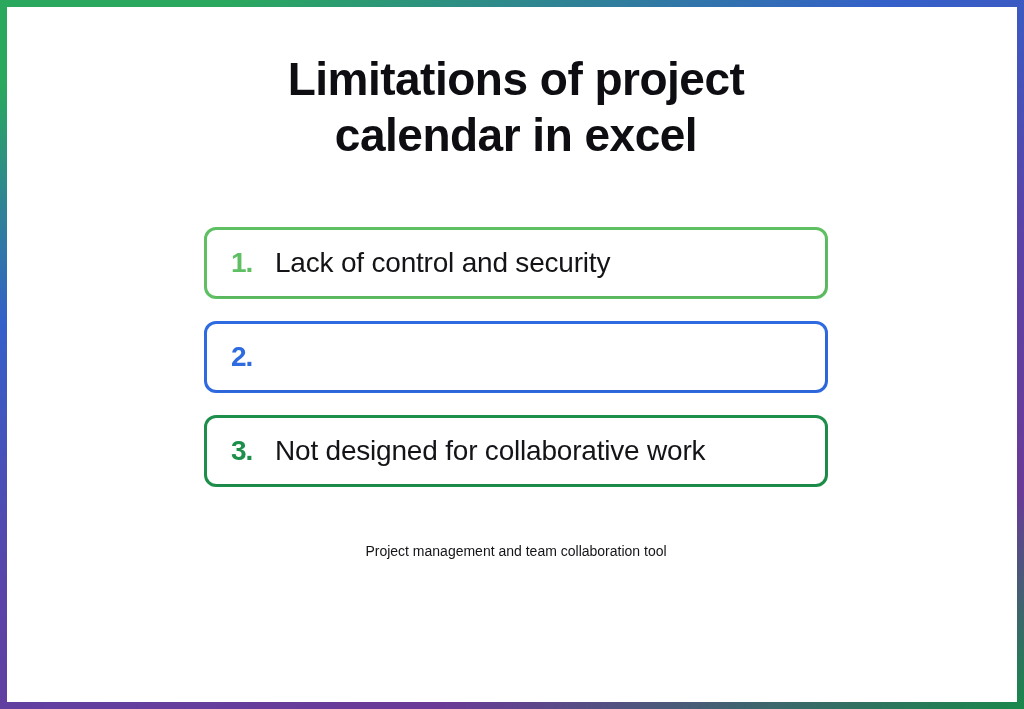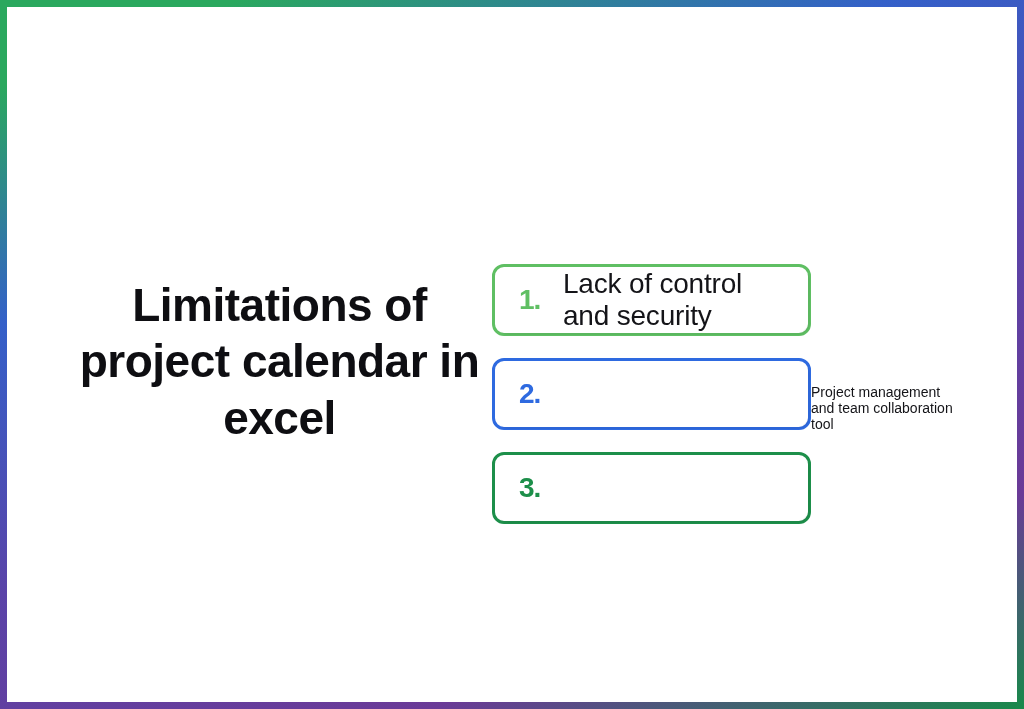--- a/index.html
+++ b/index.html
@@ -13,21 +13,21 @@
     
     background: linear-gradient(160deg, #2aa85e 0%, #2aa85e 8%, #3460c9 30%, #5a43a8 55%, #6a3a97 80%, #18894a 100%);
   }
 
   .card {
     width: 100%;
     height: 100%;
     background: #ffffff;
     padding: 44px 52px 30px 60px;
     display: flex;
-    flex-direction: row;
+    flex-direction: column;
     align-items: center;
   }
 
   .title {
     font-size: 46px;
     font-weight: 800;
     color: #0e0e12;
     text-align: center;
     line-height: 1.22;
     letter-spacing: -0.5px;
@@ -111,21 +111,20 @@
   }
   .brand-name {
     font-size: 28px;
     font-weight: 700;
     color: #101014;
     letter-spacing: -0.4px;
   }
   .tagline {
     font-size: 14px;
     color: #141418;
-    margin-top: 36px;
   }
 </style>
 </head>
 <body>
 
 <div class="frame">
   <div class="card">
 
     <h1 class="title">Limitations of project calendar in excel</h1>
 
@@ -135,20 +134,21 @@
         <span class="num">1.</span>
         <span class="item-text">Lack of control and security</span>
       </div>
 
       <div class="item item-2">
         <span class="num">2.</span>
       </div>
 
       <div class="item item-3">
         <span class="num">3.</span>
+        <span class="item-text">Not designed for collaborative work</span>
       </div>
 
     </div>
 
     <div class="brand">
       <div class="tagline">Project management and team collaboration tool</div>
     </div>
 
   </div>
 </div>

